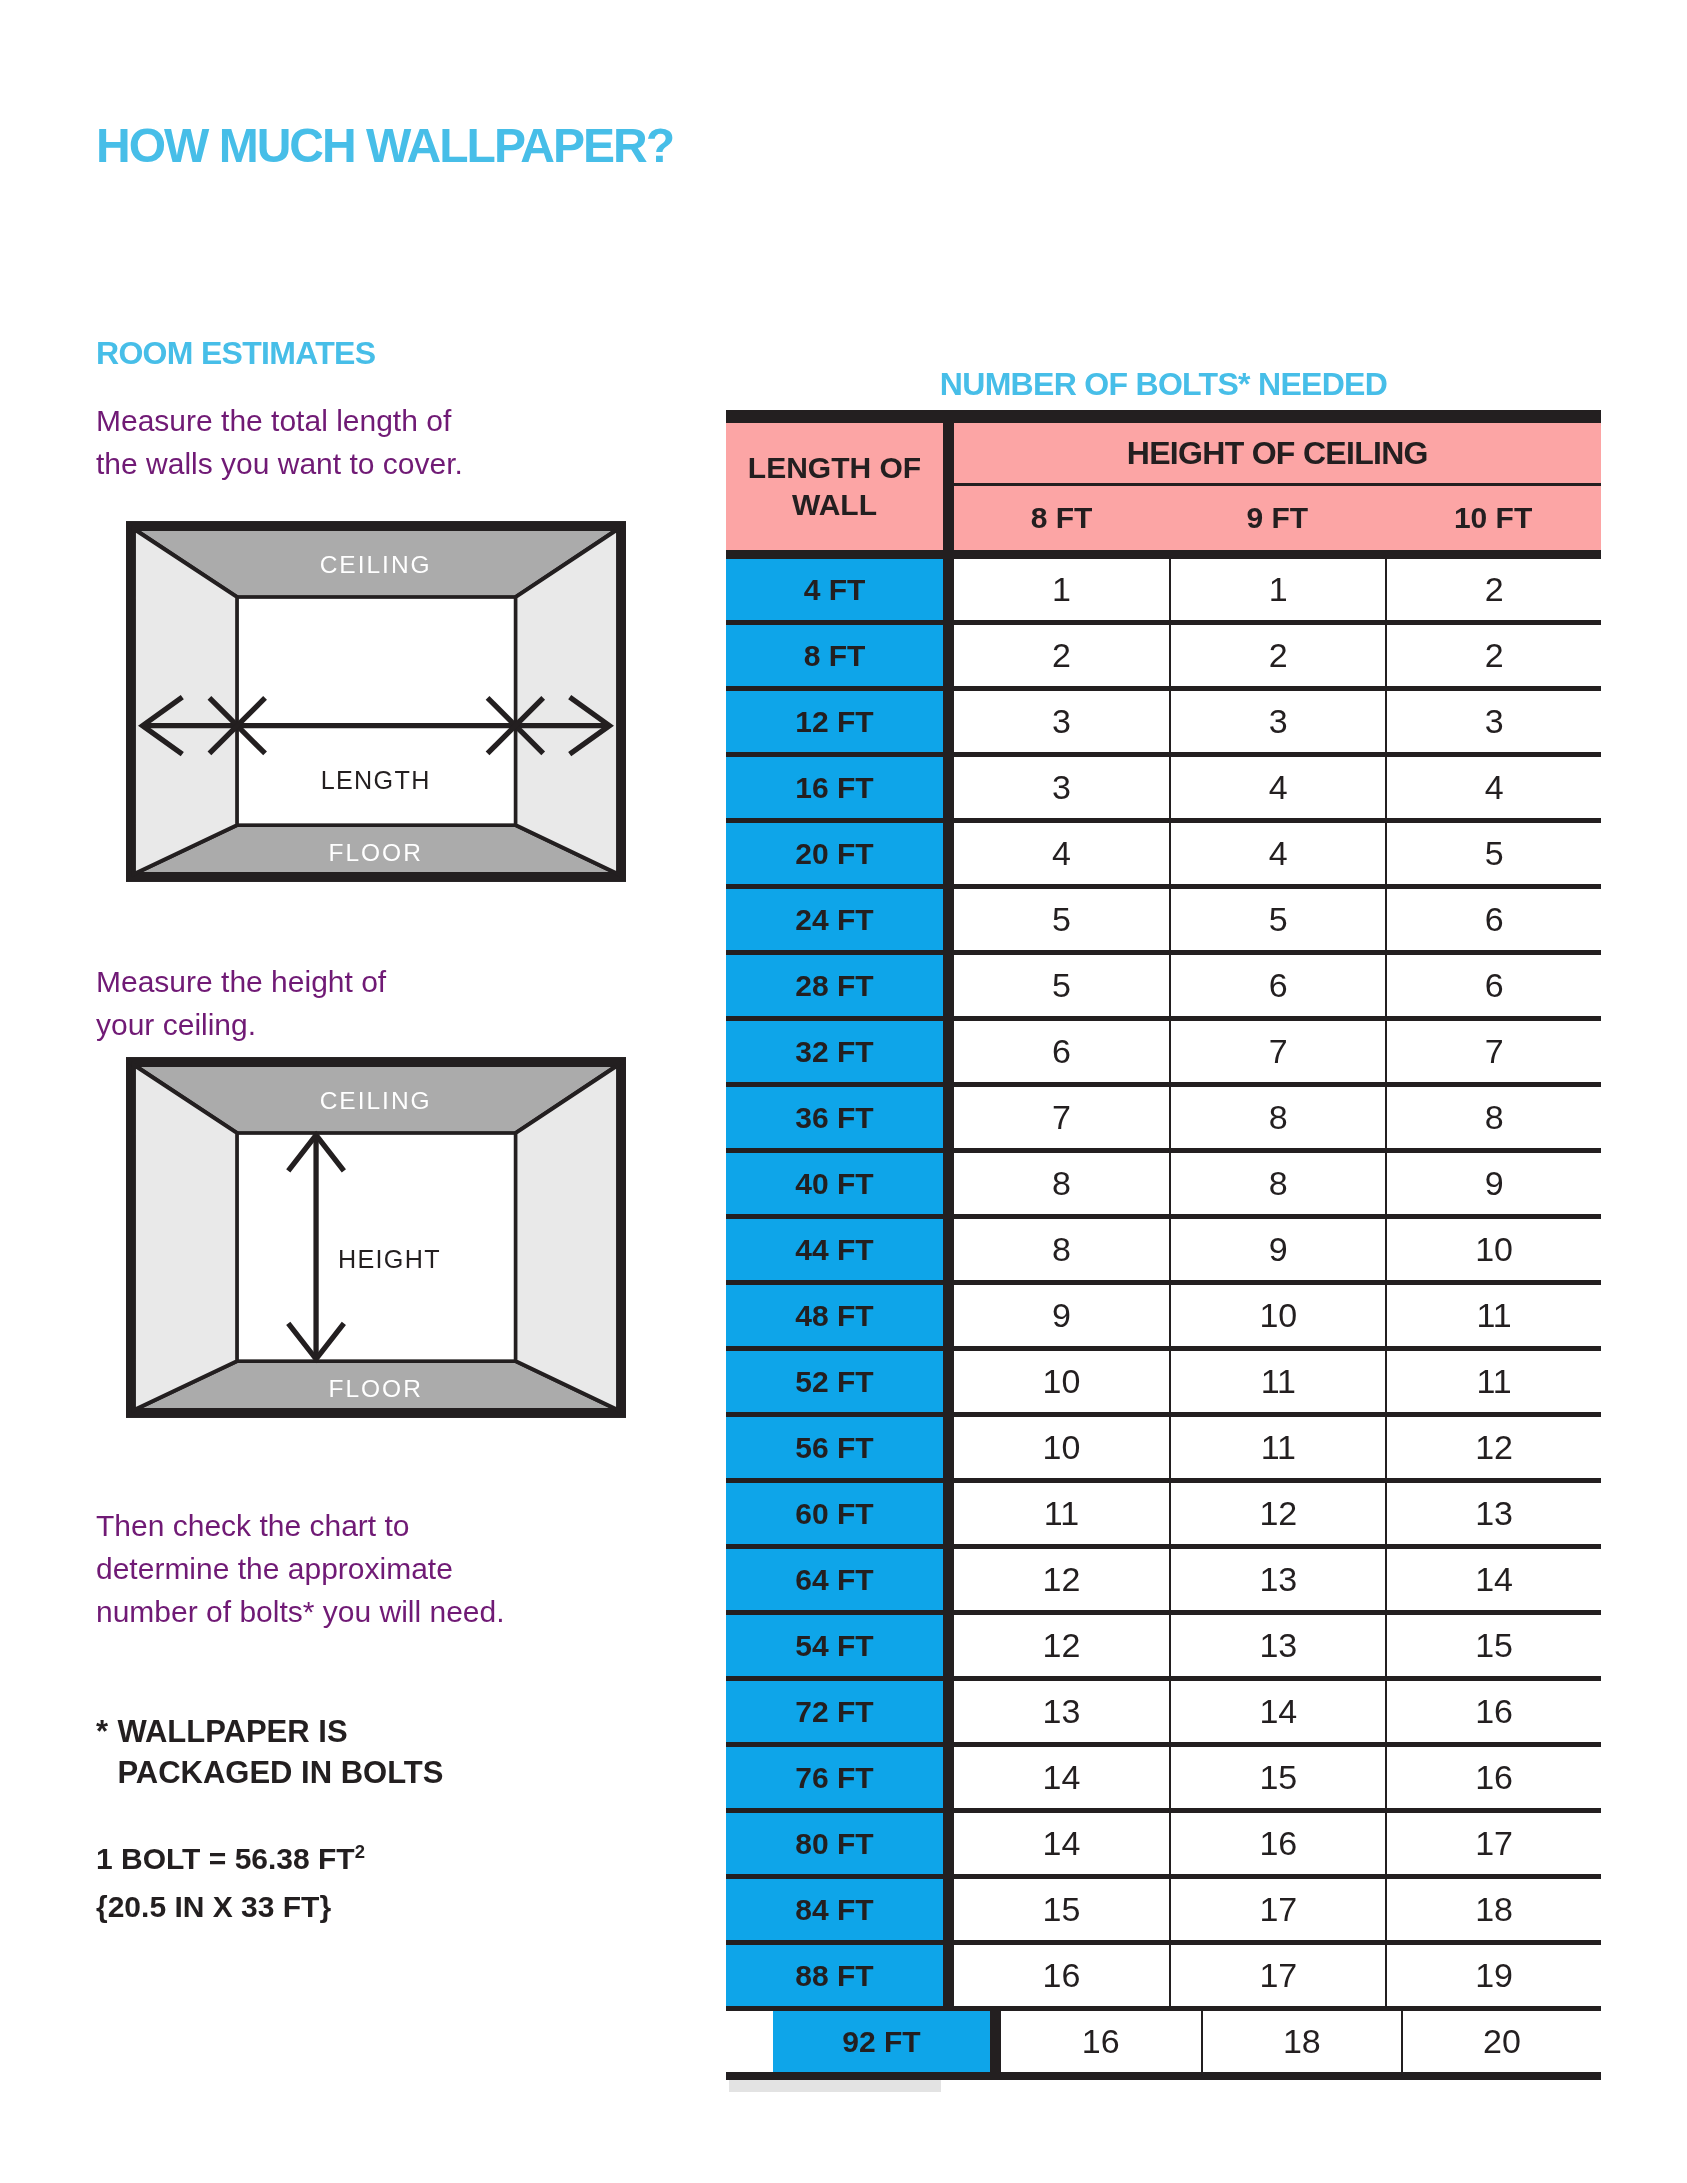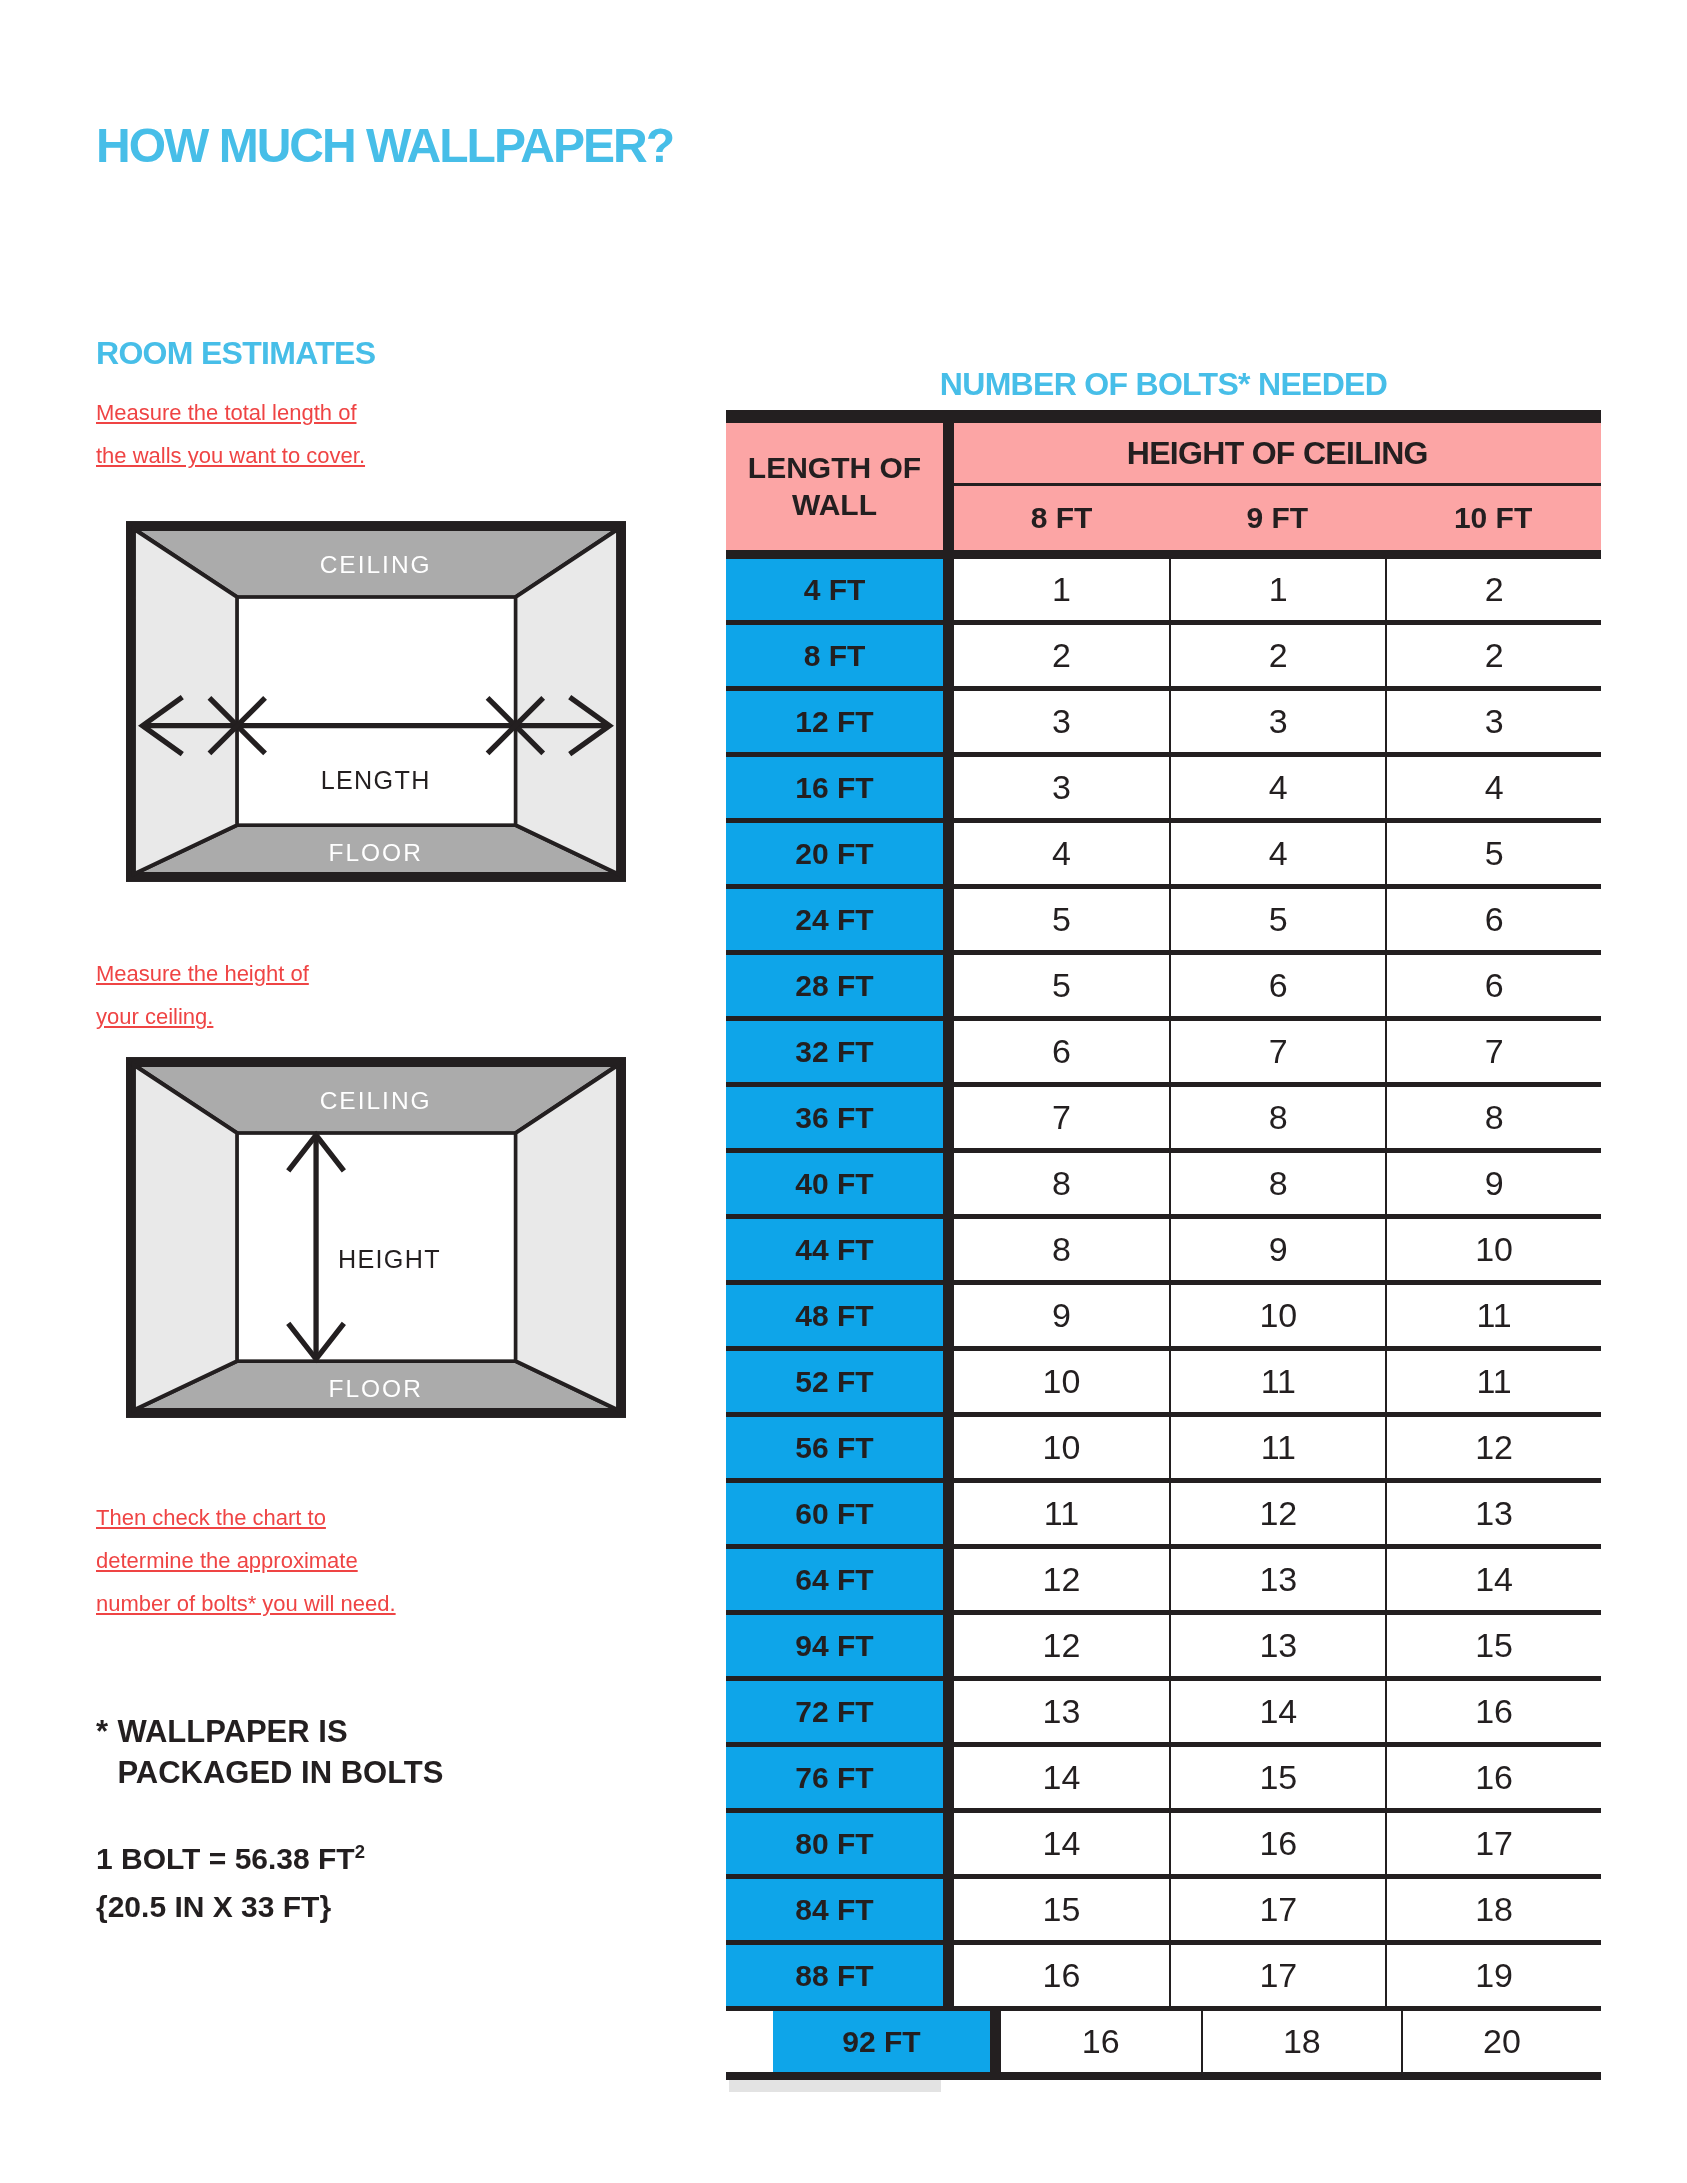--- a/index.html
+++ b/index.html
@@ -14,21 +14,21 @@
     left:96px;top:86px;font-size:48px;font-weight:bold;letter-spacing:-2px;
     color:#47BEE8;white-space:nowrap;
   }
   .section-head{
     font-size:32px;font-weight:bold;letter-spacing:-0.7px;color:#47BEE8;white-space:nowrap;text-align:center;
   }
   #room-estimates-head{left:96px;top:308px;}
   #table-head{left:726px;top:339px;width:875px;text-align:center;}
   
   .instr{
-    left:96px;font-size:22px;line-height:43px;white-space:pre-line;color:#ef4444;text-decoration:underline;
+    left:96px;font-size:30px;line-height:43px;white-space:pre-line;color:#701a75;
   }
   #instr1{top:369px;}
   #instr2{top:930px;}
   #instr3{top:1474px;}
   .footnote{
     left:96px;top:1711px;display:flex;gap:9.3px;
     font-size:31px;font-weight:bold;line-height:41px;
   }
   .footnote .star{line-height:41px;}
   .footnote .ftext{white-space:pre-line;}
@@ -283,21 +283,21 @@
 
   <div class="t-row">
     <div class="t-label">64 FT</div>
     <div class="t-vdiv"></div>
     <div class="t-cell c8">12</div>
     <div class="t-cell c9">13</div>
     <div class="t-cell c10">14</div>
   </div>
 
   <div class="t-row">
-    <div class="t-label">94 FT</div>
+    <div class="t-label">54 FT</div>
     <div class="t-vdiv"></div>
     <div class="t-cell c8">12</div>
     <div class="t-cell c9">13</div>
     <div class="t-cell c10">15</div>
   </div>
 
   <div class="t-row">
     <div class="t-label">72 FT</div>
     <div class="t-vdiv"></div>
     <div class="t-cell c8">13</div>

